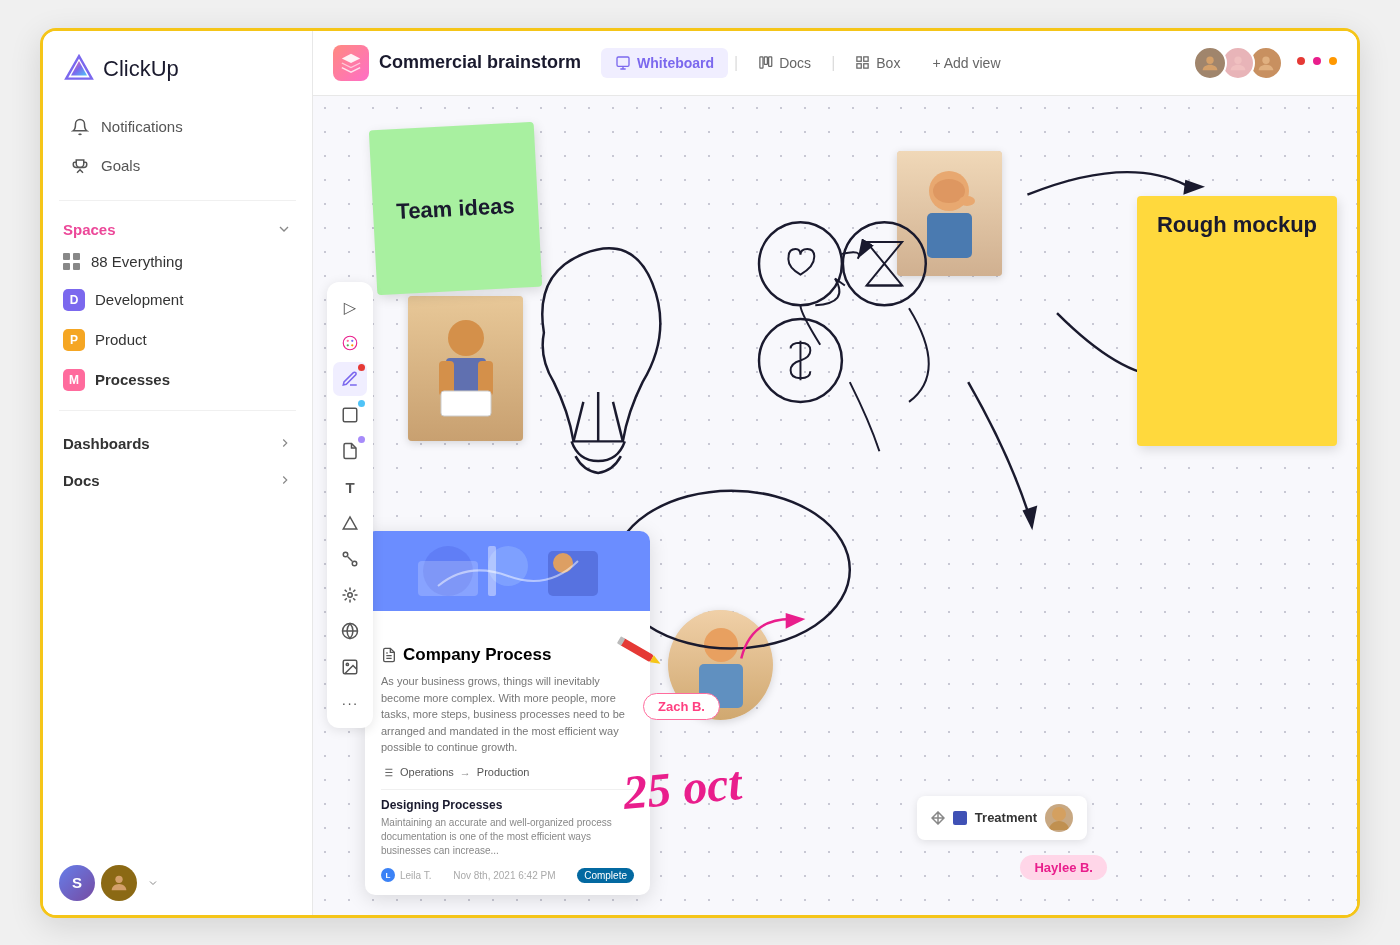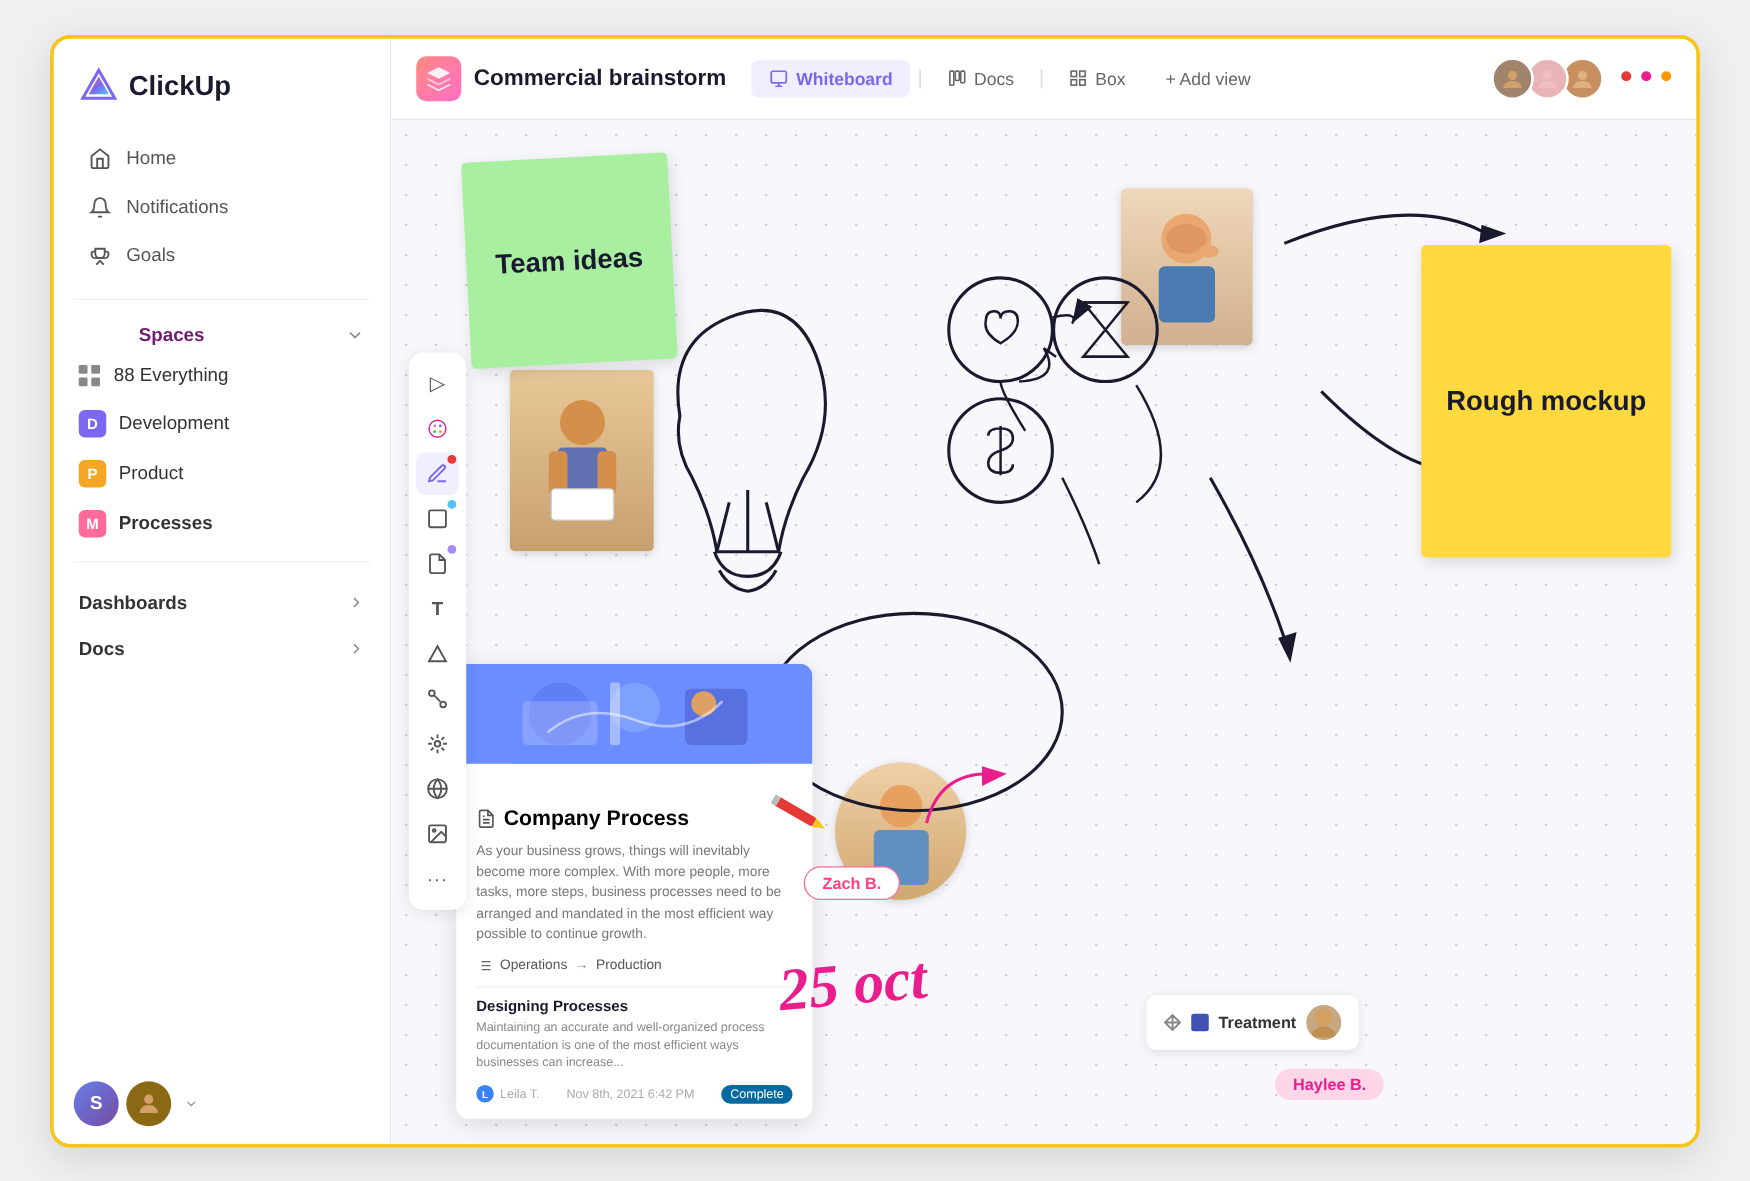--- a/index.html
+++ b/index.html
@@ -38,21 +38,21 @@
       align-items: center;
       gap: 8px;
       padding: 22px 20px 18px;
     }
     .logo-icon {
       width: 32px;
       height: 32px;
     }
     .logo-text {
       font-size: 22px;
-      font-weight: 700;
+      font-weight: 400;
       color: #1a1a2e;
     }
     .sidebar-nav {
       padding: 4px 0;
     }
     .sidebar-nav-item {
       display: flex;
       align-items: center;
       gap: 12px;
       padding: 10px 20px;
@@ -64,22 +64,21 @@
       transition: background 0.15s;
     }
     .sidebar-divider { height: 1px; background: #f0f0f0; margin: 10px 16px; }
     .sidebar-section-header {
       display: flex;
       align-items: center;
       justify-content: space-between;
       padding: 10px 20px 6px;
       font-size: 15px;
       font-weight: 700;
-      color: #701a75;
-      margin-left: 48px;
+      color: #ec4899;
     }
     .spaces-list { padding: 0 8px; }
     .space-item {
       display: flex;
       align-items: center;
       gap: 10px;
       padding: 9px 12px;
       cursor: pointer;
       border-radius: 6px;
       font-size: 15px;
@@ -304,21 +303,21 @@
     }
     .wb-sticky-yellow {
       position: absolute;
       right: 20px;
       top: 100px;
       width: 200px;
       height: 250px;
       background: #FFD93D;
       border-radius: 4px;
       display: flex;
-      align-items: center;
+      align-items: flex-start;
       justify-content: center;
       font-size: 22px;
       font-weight: 800;
       color: #1a1a2e;
       text-align: center;
       box-shadow: 2px 4px 12px rgba(0,0,0,0.12);
       padding: 16px;
       z-index: 5;
     }
     .wb-doc-card {
@@ -501,27 +500,20 @@
             <stop offset="0%" style="stop-color:#ff6b9d"></stop>
             <stop offset="50%" style="stop-color:#7B68EE"></stop>
             <stop offset="100%" style="stop-color:#4fc3f7"></stop>
           </linearGradient>
         </defs>
       </svg>
       <span class="logo-text">ClickUp</span>
     </div>
 
     <div class="sidebar-nav">
-      <div class="sidebar-nav-item">
-        <svg width="18" height="18" viewBox="0 0 24 24" fill="none" stroke="currentColor" stroke-width="2">
-          <path d="M3 9l9-7 9 7v11a2 2 0 0 1-2 2H5a2 2 0 0 1-2-2z"></path>
-          <polyline points="9,22 9,12 15,12 15,22"></polyline>
-        </svg>
-        <span>Home</span>
-      </div>
       <div class="sidebar-nav-item">
         <svg width="18" height="18" viewBox="0 0 24 24" fill="none" stroke="currentColor" stroke-width="2">
           <path d="M18 8A6 6 0 0 0 6 8c0 7-3 9-3 9h18s-3-2-3-9"></path>
           <path d="M13.73 21a2 2 0 0 1-3.46 0"></path>
         </svg>
         <span>Notifications</span>
       </div>
       <div class="sidebar-nav-item">
         <svg width="18" height="18" viewBox="0 0 24 24" fill="none" stroke="currentColor" stroke-width="2">
           <polyline points="8,21 12,17 16,21"></polyline>

